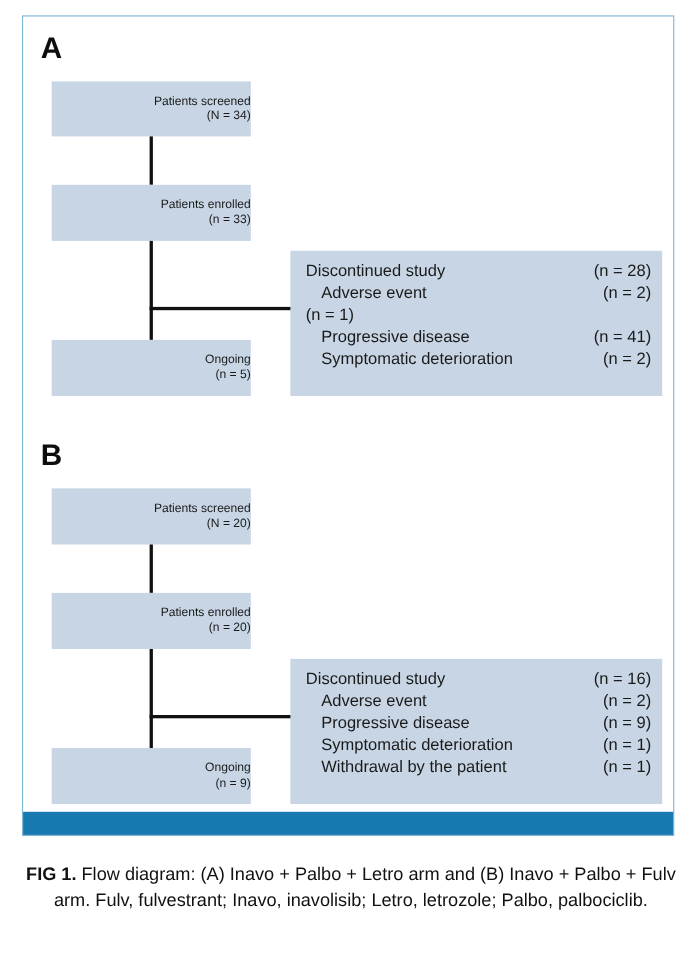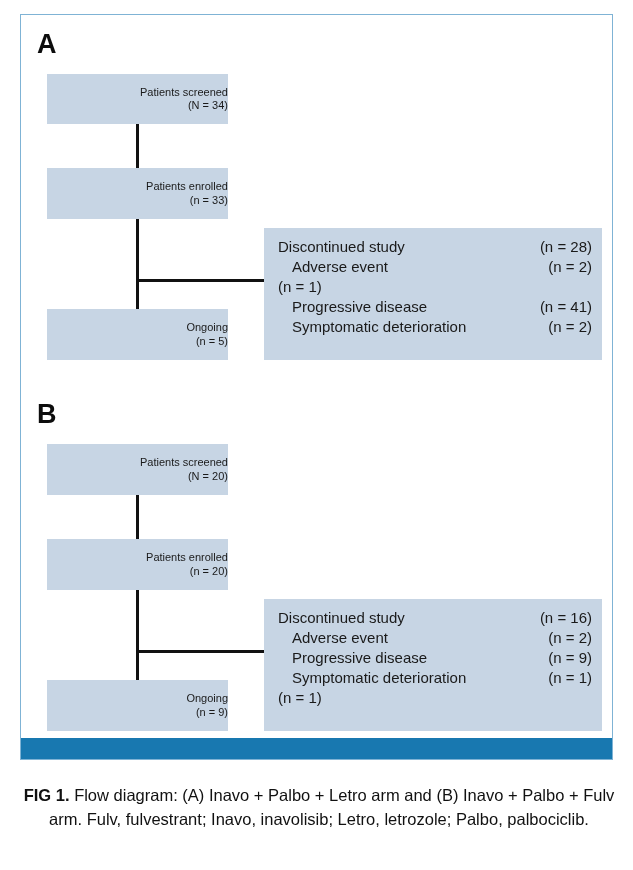--- a/index.html
+++ b/index.html
@@ -174,20 +174,21 @@
       </div>
       <div class="drow indent">
         <span class="dlabel">Progressive disease</span>
         <span class="dcount">(n = 9)</span>
       </div>
       <div class="drow indent">
         <span class="dlabel">Symptomatic deterioration</span>
         <span class="dcount">(n = 1)</span>
       </div>
       <div class="drow indent">
+        <span class="dlabel">Withdrawal by the patient</span>
         <span class="dcount">(n = 1)</span>
       </div>
     </div>
 
     <div class="footer-bar"></div>
   </div>
 
   <div class="caption">
     <b>FIG 1.</b>
     <span>Flow diagram: (A) Inavo + Palbo + Letro arm and (B) Inavo + Palbo + Fulv arm. Fulv, fulvestrant; Inavo, inavolisib; Letro, letrozole; Palbo, palbociclib.</span>

